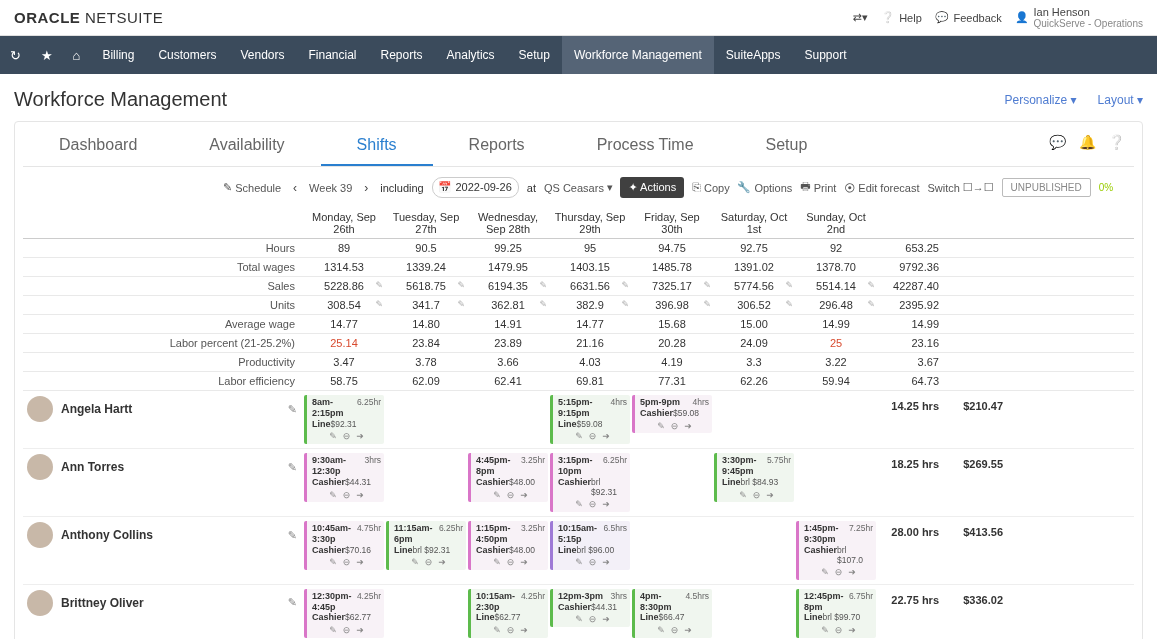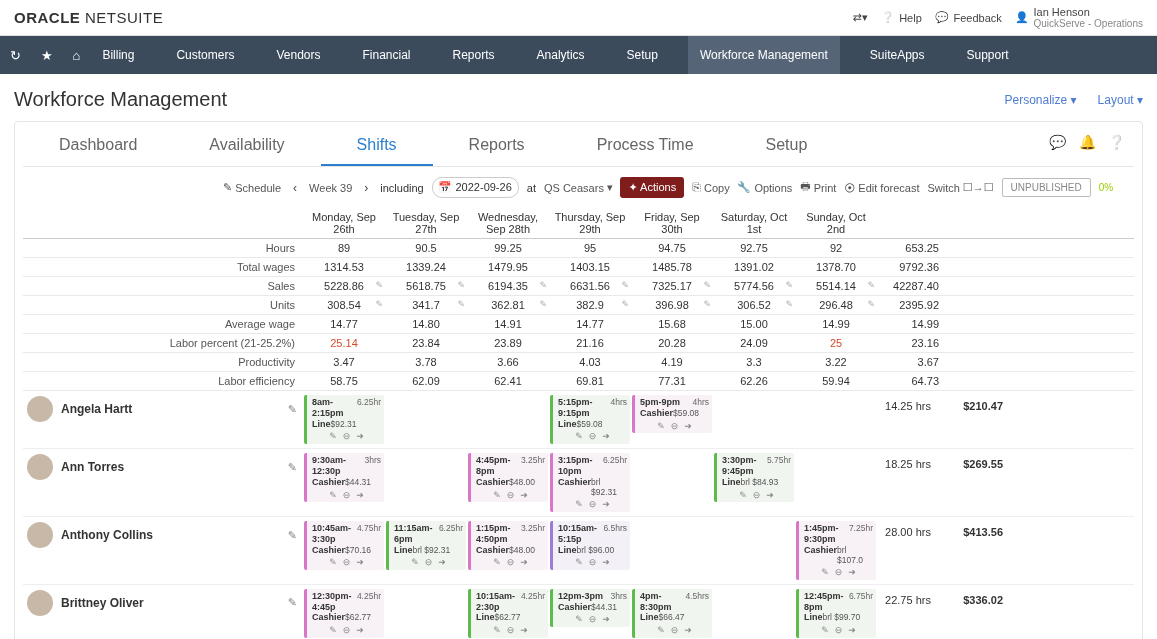--- a/index.html
+++ b/index.html
@@ -7,37 +7,37 @@
 .topbar { display: flex; justify-content: space-between; align-items: center; padding: 6px 14px; border-bottom: 1px solid #e0e0e0; }
 .logo { font-family: Arial; font-weight: 300; font-size: 15px; letter-spacing: 0.5px; color: #333; }
 .logo b { font-weight: 600; }
 .topright { display: flex; align-items: center; gap: 14px; font-size: 11px; }
 .topright .itm { display: flex; align-items: center; gap: 4px; cursor: pointer; color: #444; }
 .usercol { line-height: 1.1; }
 .usercol .sub { color: #888; font-size: 10px; }
 .mainnav { background: #3b4b5c; display: flex; align-items: center; }
 .navicons { display: flex; }
 .navicons span { color: #fff; padding: 10px 10px; cursor: pointer; font-size: 13px; }
-.navtabs { display: flex; gap: 18px; }
+.navtabs { display: flex; }
 .navtabs a { color: #fff; padding: 12px 12px; font-size: 12px; text-decoration: none; cursor: pointer; }
 .navtabs a.active { background: #556476; }
 .pagehead { display: flex; justify-content: space-between; align-items: center; padding: 14px 14px 10px; }
 .pagehead h1 { font-size: 20px; font-weight: 400; color: #333; }
 .pagelinks a { color: #4f7cd1; font-size: 12px; margin-left: 18px; cursor: pointer; }
 .content { margin: 0 14px 14px; border: 1px solid #e5e5e5; border-radius: 4px; padding: 0 8px 8px; }
 .subtabs { display: flex; border-bottom: 1px solid #e5e5e5; position: relative; }
 .subtabs a { padding: 14px 36px 10px; font-size: 16px; color: #666; cursor: pointer; border-bottom: 2px solid transparent; }
 .subtabs a.active { color: #2a7fcf; border-bottom-color: #2a7fcf; }
 .subtabs .righticons { position: absolute; right: 8px; top: 12px; display: flex; gap: 12px; color: #666; }
 .subtabs .righticons span { cursor: pointer; font-size: 14px; }
 .toolbar { display: flex; align-items: center; gap: 8px; padding: 10px 4px 10px 200px; font-size: 11px; flex-wrap: wrap; }
 .toolbar .tlink { color: #555; cursor: pointer; display: inline-flex; align-items: center; gap: 3px; }
 .toolbar .chev { padding: 0 4px; cursor: pointer; color: #444; font-size: 12px; }
 .toolbar .datebox { border: 1px solid #ccc; padding: 3px 6px; border-radius: 10px; }
-.toolbar .actions-btn { background: #7f1d1d; color: #fff; border-radius: 3px; padding: 4px 8px; cursor: pointer; }
+.toolbar .actions-btn { background: #404040; color: #fff; border-radius: 3px; padding: 4px 8px; cursor: pointer; }
 .toolbar .unpub { border: 1px solid #bbb; color: #888; padding: 3px 8px; border-radius: 2px; font-size: 10px; }
 .toolbar .pct { color: #9c0; font-size: 10px; }
 .grid { width: 100%; }
 .hdr-row { display: flex; border-bottom: 1px solid #ccc; font-size: 11px; }
 .lbl-col { width: 280px; text-align: right; padding: 3px 8px 3px 0; color: #555; }
 .day-col { width: 82px; text-align: center; padding: 3px 2px; position: relative; }
 .tot-col { width: 68px; text-align: right; padding: 3px 6px 3px 0; }
 .stat-row { display: flex; border-bottom: 1px solid #e9e9e9; font-size: 11px; }
 .stat-row .day-col { color: #333; }
 .stat-row .edit { position: absolute; right: 2px; top: 3px; color: #aaa; font-size: 9px; cursor: pointer; }
@@ -53,21 +53,21 @@
 .shift .time { font-weight: 600; color: #333; }
 .shift .hrs { color: #666; font-size: 8.5px; }
 .shift .mid { display: flex; justify-content: flex-start; }
 .shift .role { font-weight: 600; color: #333; font-size: 9px; }
 .shift .pay { color: #555; font-size: 8.5px; }
 .shift .icons { display: flex; gap: 6px; justify-content: center; margin-top: 2px; color: #888; font-size: 9px; }
 .shift .icons span { cursor: pointer; }
 .bl-green { border-left-color: #5dbb4c; background: #f0f6ef; }
 .bl-pink { border-left-color: #d976c8; background: #f8f2f7; }
 .bl-purple { border-left-color: #9e7ad6; background: #f3f0f8; }
-.emp-totals { width: 68px; text-align: center; padding: 6px 6px 0 0; font-size: 11px; font-weight: 400; color: #333; }
+.emp-totals { width: 68px; text-align: right; padding: 6px 6px 0 0; font-size: 11px; font-weight: 700; color: #333; }
 .emp-amt { width: 64px; text-align: right; padding: 6px 6px 0 0; font-size: 11px; font-weight: 600; color: #333; }
 </style>
 </head>
 <body>
 
 <div class="topbar">
   <div class="logo">
     <b>ORACLE</b> <span>NETSUITE</span>
   </div>
   <div class="topright">

